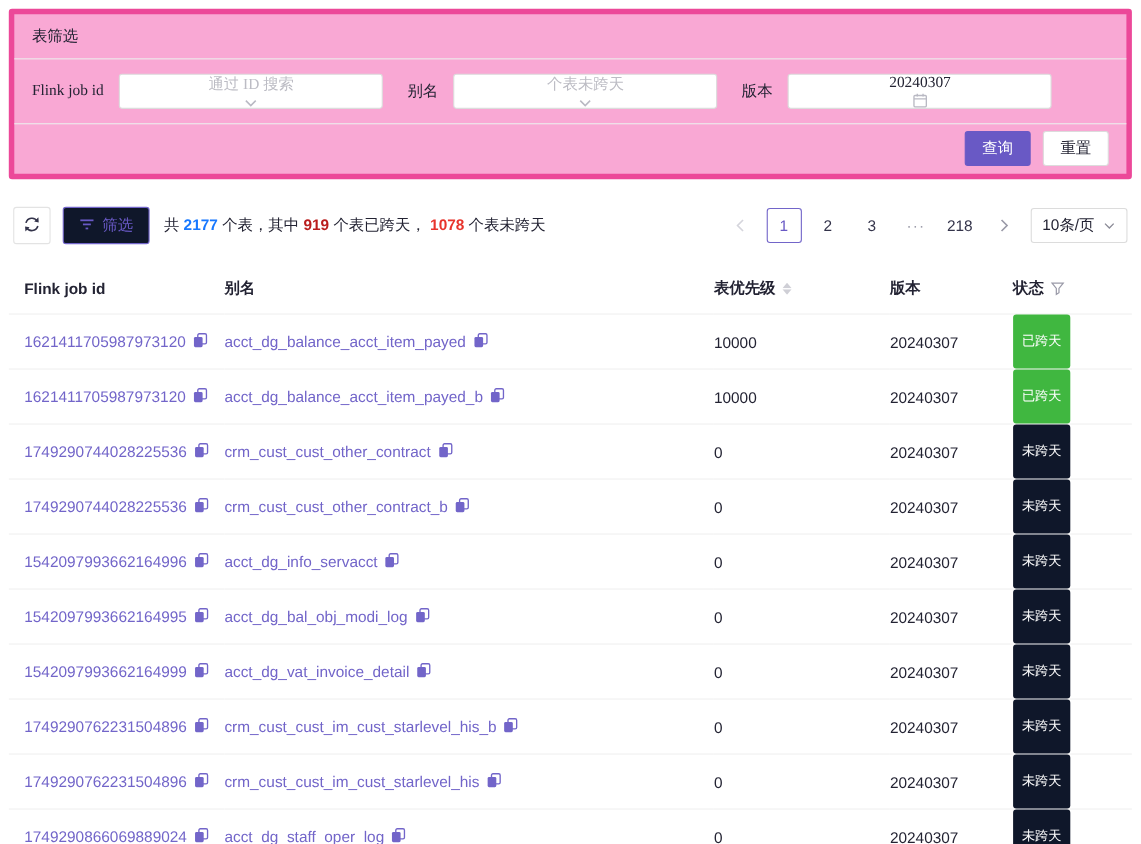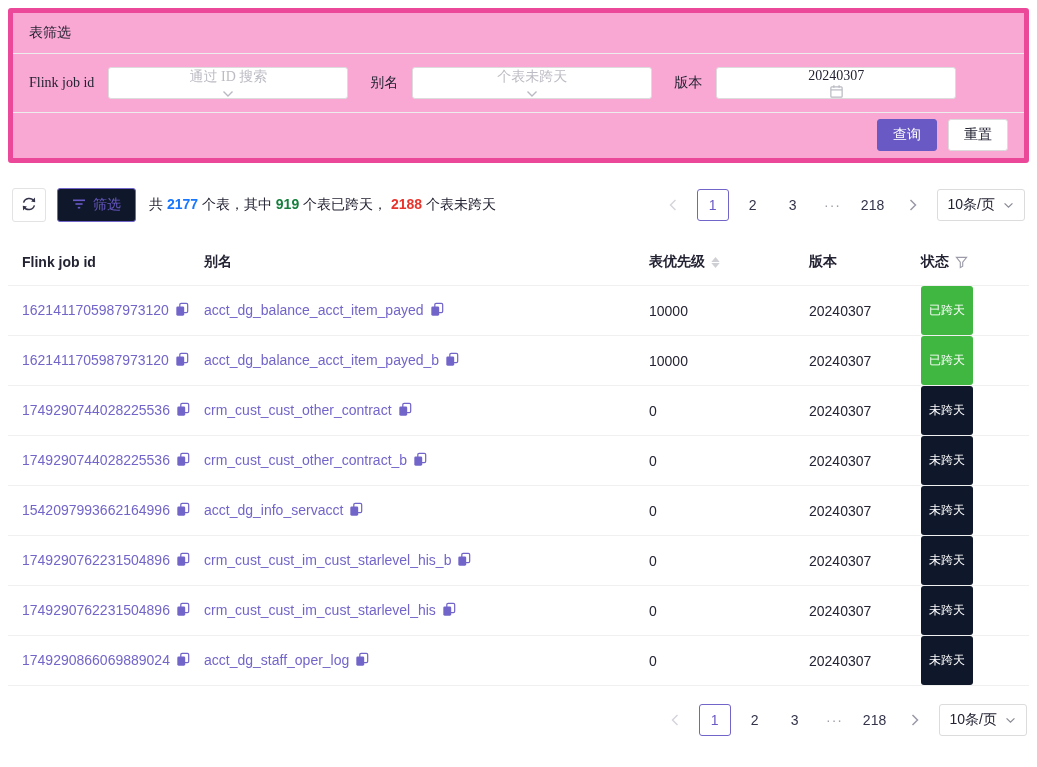--- a/index.html
+++ b/index.html
@@ -20,21 +20,21 @@
   .btn { height:32px; padding:0 15px; border-radius:3px; font-size:14px; cursor:pointer; border:1px solid #dcdcdc; background:#fff; color:#232333; font-family:inherit; }
   .btn-primary { background:#6959c5; border-color:#6959c5; color:#fff; }
 
   
   .toolbar { display:flex; align-items:center; margin:22px 4px 0 4px; height:40px; }
   .icon-btn { width:34px; height:34px; border:1px solid #e3e3e3; border-radius:3px; background:#fff; display:flex; align-items:center; justify-content:center; color:#33334a; cursor:pointer; }
   .filter-btn { height:34px; margin-left:11px; padding:0 14px; border:1px solid #7265c9; border-radius:3px; background:#0f172a; color:#6959c5; font-size:14px; display:flex; align-items:center; gap:7px; cursor:pointer; font-family:inherit; }
   .summary { font-size:14px; margin-left:13px; white-space:nowrap; }
   .summary b { font-weight:700; }
   .num-total { color:#1778ff; }
-  .num-crossed { color:#15803d; }
+  .num-crossed { color:#b91c1c; }
   .num-uncrossed { color:#e8342c; }
   .toolbar .spacer { flex:1; }
 
   
   .pagination { display:flex; align-items:center; gap:8px; }
   .page-item { min-width:32px; height:32px; display:flex; align-items:center; justify-content:center; font-size:14px; color:#33334a; border:1px solid transparent; border-radius:3px; cursor:pointer; background:#fff; }
   .page-item.active { border-color:#7265c9; color:#6959c5; }
   .page-item.ellipsis { color:#9e9eab; cursor:default; letter-spacing:1px; }
   .page-arrow { color:#9a9aa8; }
   .page-arrow.disabled { color:#d5d5dc; cursor:default; }
@@ -133,21 +133,21 @@
       <span>
         <svg width="14" height="12" viewBox="0 0 14 12">
           <rect x="1" y="1.5" width="12" height="1.6" fill="currentColor"></rect>
           <rect x="3.4" y="5.2" width="7.2" height="1.6" fill="currentColor"></rect>
           <rect x="5.8" y="8.9" width="2.4" height="1.6" fill="currentColor"></rect>
         </svg>
       </span>
       <span>筛选</span>
     </button>
     <div class="summary">
-      <span>共 </span><b class="num-total">2177</b><span> 个表，其中 </span><b class="num-crossed">919</b><span> 个表已跨天， </span><b class="num-uncrossed">2188</b><span> 个表未跨天</span>
+      <span>共 </span><b class="num-total">2177</b><span> 个表，其中 </span><b class="num-crossed">919</b><span> 个表已跨天， </span><b class="num-uncrossed">1078</b><span> 个表未跨天</span>
     </div>
     <div class="spacer"></div>
     <div class="pagination" id="pagination-top">
         <span class="page-item page-arrow disabled">
           <svg width="8" height="12" viewBox="0 0 8 12">
             <polyline points="6.5,1 1.5,6 6.5,11" fill="none" stroke="currentColor" stroke-width="1.5"></polyline>
           </svg>
         </span>
         <span class="page-item active">1</span>
         <span class="page-item">2</span>
@@ -268,20 +268,46 @@
               </svg></span></td>
           <td class=""><a class="cell-link">acct_dg_info_servacct</a><span class="copy-icon"><svg width="14" height="15" viewBox="0 0 16 17">
                 <rect x="5.5" y="1.5" width="9" height="10.5" rx="1.5" fill="none" stroke="currentColor" stroke-width="1.4"></rect>
                 <rect x="1.5" y="5" width="9" height="10.5" rx="1.5" fill="currentColor"></rect>
               </svg></span></td>
           <td class="r prio">0</td>
           <td class="r ver">20240307</td>
           <td class="r stat"><span class="badge badge-error">未跨天</span></td>
         </tr>
         <tr>
+          <td class="pad-l"><a class="cell-link">1542097993662164995</a><span class="copy-icon"><svg width="14" height="15" viewBox="0 0 16 17">
+                <rect x="5.5" y="1.5" width="9" height="10.5" rx="1.5" fill="none" stroke="currentColor" stroke-width="1.4"></rect>
+                <rect x="1.5" y="5" width="9" height="10.5" rx="1.5" fill="currentColor"></rect>
+              </svg></span></td>
+          <td class=""><a class="cell-link">acct_dg_bal_obj_modi_log</a><span class="copy-icon"><svg width="14" height="15" viewBox="0 0 16 17">
+                <rect x="5.5" y="1.5" width="9" height="10.5" rx="1.5" fill="none" stroke="currentColor" stroke-width="1.4"></rect>
+                <rect x="1.5" y="5" width="9" height="10.5" rx="1.5" fill="currentColor"></rect>
+              </svg></span></td>
+          <td class="r prio">0</td>
+          <td class="r ver">20240307</td>
+          <td class="r stat"><span class="badge badge-error">未跨天</span></td>
+        </tr>
+        <tr>
+          <td class="pad-l"><a class="cell-link">1542097993662164999</a><span class="copy-icon"><svg width="14" height="15" viewBox="0 0 16 17">
+                <rect x="5.5" y="1.5" width="9" height="10.5" rx="1.5" fill="none" stroke="currentColor" stroke-width="1.4"></rect>
+                <rect x="1.5" y="5" width="9" height="10.5" rx="1.5" fill="currentColor"></rect>
+              </svg></span></td>
+          <td class=""><a class="cell-link">acct_dg_vat_invoice_detail</a><span class="copy-icon"><svg width="14" height="15" viewBox="0 0 16 17">
+                <rect x="5.5" y="1.5" width="9" height="10.5" rx="1.5" fill="none" stroke="currentColor" stroke-width="1.4"></rect>
+                <rect x="1.5" y="5" width="9" height="10.5" rx="1.5" fill="currentColor"></rect>
+              </svg></span></td>
+          <td class="r prio">0</td>
+          <td class="r ver">20240307</td>
+          <td class="r stat"><span class="badge badge-error">未跨天</span></td>
+        </tr>
+        <tr>
           <td class="pad-l"><a class="cell-link">1749290762231504896</a><span class="copy-icon"><svg width="14" height="15" viewBox="0 0 16 17">
                 <rect x="5.5" y="1.5" width="9" height="10.5" rx="1.5" fill="none" stroke="currentColor" stroke-width="1.4"></rect>
                 <rect x="1.5" y="5" width="9" height="10.5" rx="1.5" fill="currentColor"></rect>
               </svg></span></td>
           <td class=""><a class="cell-link">crm_cust_cust_im_cust_starlevel_his_b</a><span class="copy-icon"><svg width="14" height="15" viewBox="0 0 16 17">
                 <rect x="5.5" y="1.5" width="9" height="10.5" rx="1.5" fill="none" stroke="currentColor" stroke-width="1.4"></rect>
                 <rect x="1.5" y="5" width="9" height="10.5" rx="1.5" fill="currentColor"></rect>
               </svg></span></td>
           <td class="r prio">0</td>
           <td class="r ver">20240307</td>

